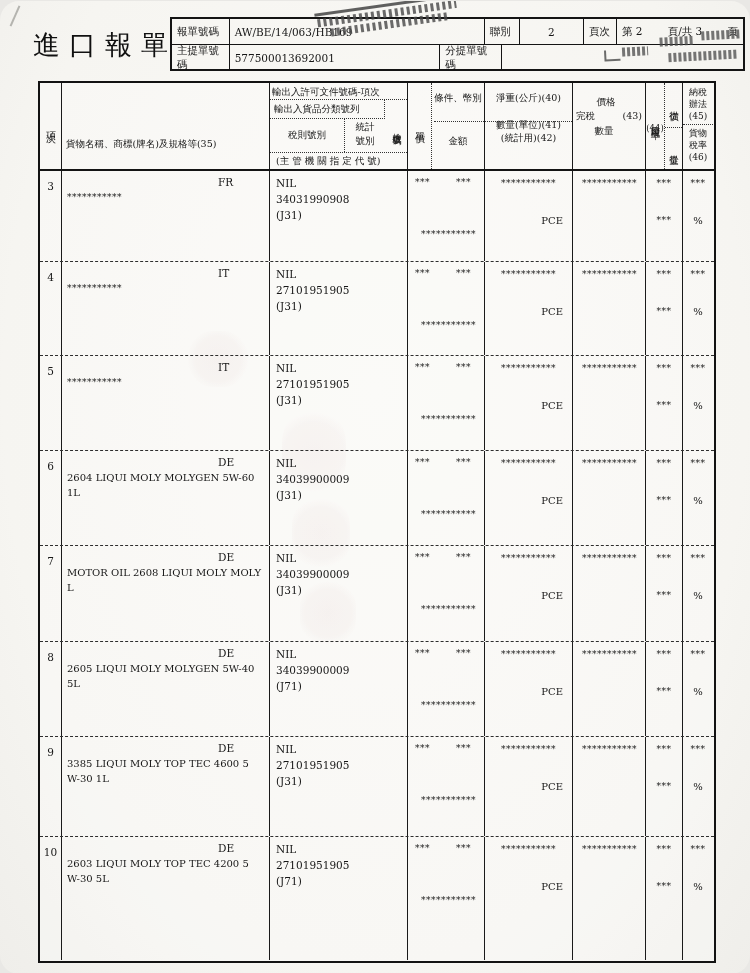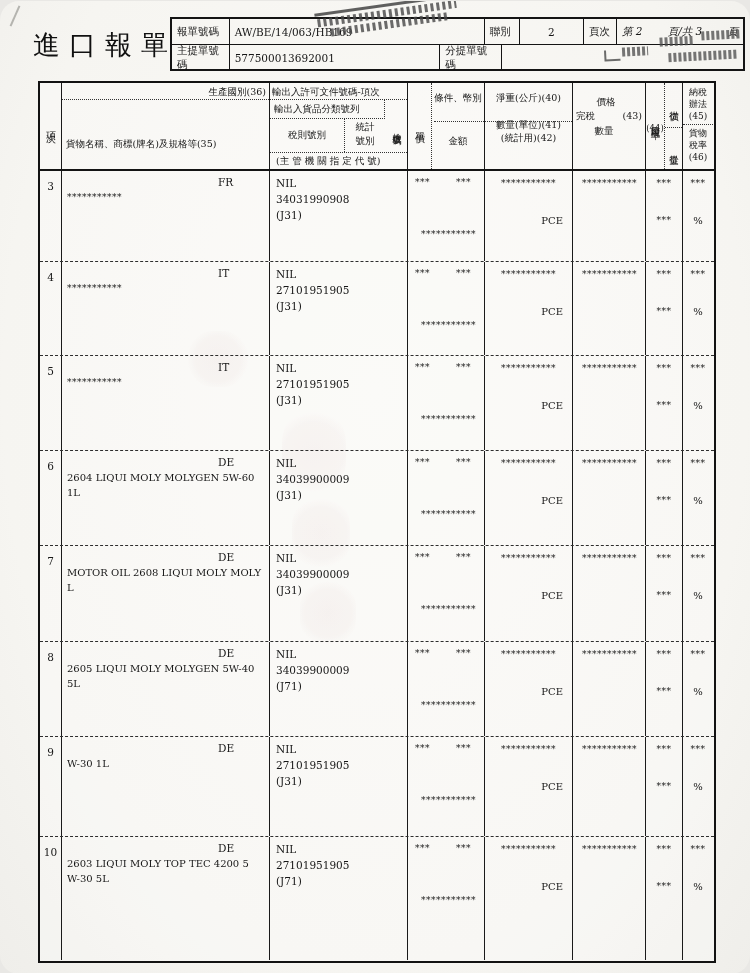--- a/index.html
+++ b/index.html
@@ -15,21 +15,21 @@
   
   .doc-title{left:33px;top:26px;font-size:27px;letter-spacing:9px;color:#101010;}
 
   
   .hdrbox{position:absolute;left:170px;top:16px;width:575px;height:54px;
     border:2px solid #141414;box-sizing:border-box;}
   .hdrrow{display:flex;height:25px;}
   .hdrrow.first{border-bottom:1.5px solid #141414;}
   .hcell{box-sizing:border-box;border-right:1.5px solid #141414;display:flex;
     align-items:center;font-size:10.5px;padding:0 5px;overflow:hidden;}
-  .hcell:last-child{border-right:none;font-style:italic;}
+  .hcell:last-child{border-right:none;}
   .hc-lab{justify-content:flex-start;}
   .pagecell{display:flex;justify-content:space-between;align-items:center;}
 
   
   .table{position:absolute;left:38px;top:80px;width:678px;height:882px;
     border:2.5px solid #121212;box-sizing:border-box;background:rgba(255,255,255,0.25);}
   .thead{position:relative;height:88px;border-bottom:2px solid #141414;box-sizing:border-box;font-size:9.5px;}
   .hc{position:absolute;top:0;bottom:0;box-sizing:border-box;border-right:1.5px solid #1a1a1a;}
   .vtext{writing-mode:vertical-rl;text-orientation:upright;letter-spacing:2px;}
   .dotb{border-bottom:1.5px dotted #333;}
@@ -125,21 +125,20 @@
 
   <div class="table">
 
     <div class="thead">
 
       <div class="hc ctr" style="left:0;width:22px">
         <span class="vtext" style="font-size:10px">項次</span>
       </div>
 
       <div class="hc" style="left:22px;width:208px">
-        <div class="dotb" style="height:17px;text-align:right;padding:3px 3px 0 0;box-sizing:border-box">生產國別(36)</div>
         <div style="position:absolute;left:4px;top:55px">貨物名稱、商標(牌名)及規格等(35)</div>
       </div>
 
       <div class="hc" style="left:368px;width:77px">
         <div class="ctr" style="position:absolute;left:0;top:0;bottom:0;width:24px;border-right:1.5px dotted #333;box-sizing:border-box">
           <span class="vtext" style="font-size:10px">單價</span>
         </div>
         <div style="position:absolute;left:26px;top:9px;right:2px;text-align:center">條件、幣別</div>
         <div style="position:absolute;left:26px;top:38px;right:0;border-top:1.5px dotted #333"></div>
         <div style="position:absolute;left:26px;top:52px;right:2px;text-align:center">金額</div>
@@ -445,20 +444,21 @@
       </div>
     </div>
 
     <div class="row" style="height:100px">
       <div class="cell w-item">
           <span class="itemno">9</span>
         </div>
       <div class="cell w-name">
         <span class="country">DE</span>
         <div class="nameblock">
+          <div>3385 LIQUI MOLY TOP TEC 4600 5</div>
           <div>W-30 1L</div>
           <div></div>
         </div>
       </div>
       <div class="cell w-tax">
           <div class="taxblock">
         <div>NIL</div>
         <div>27101951905</div>
         <div>(J31)</div>
       </div>

